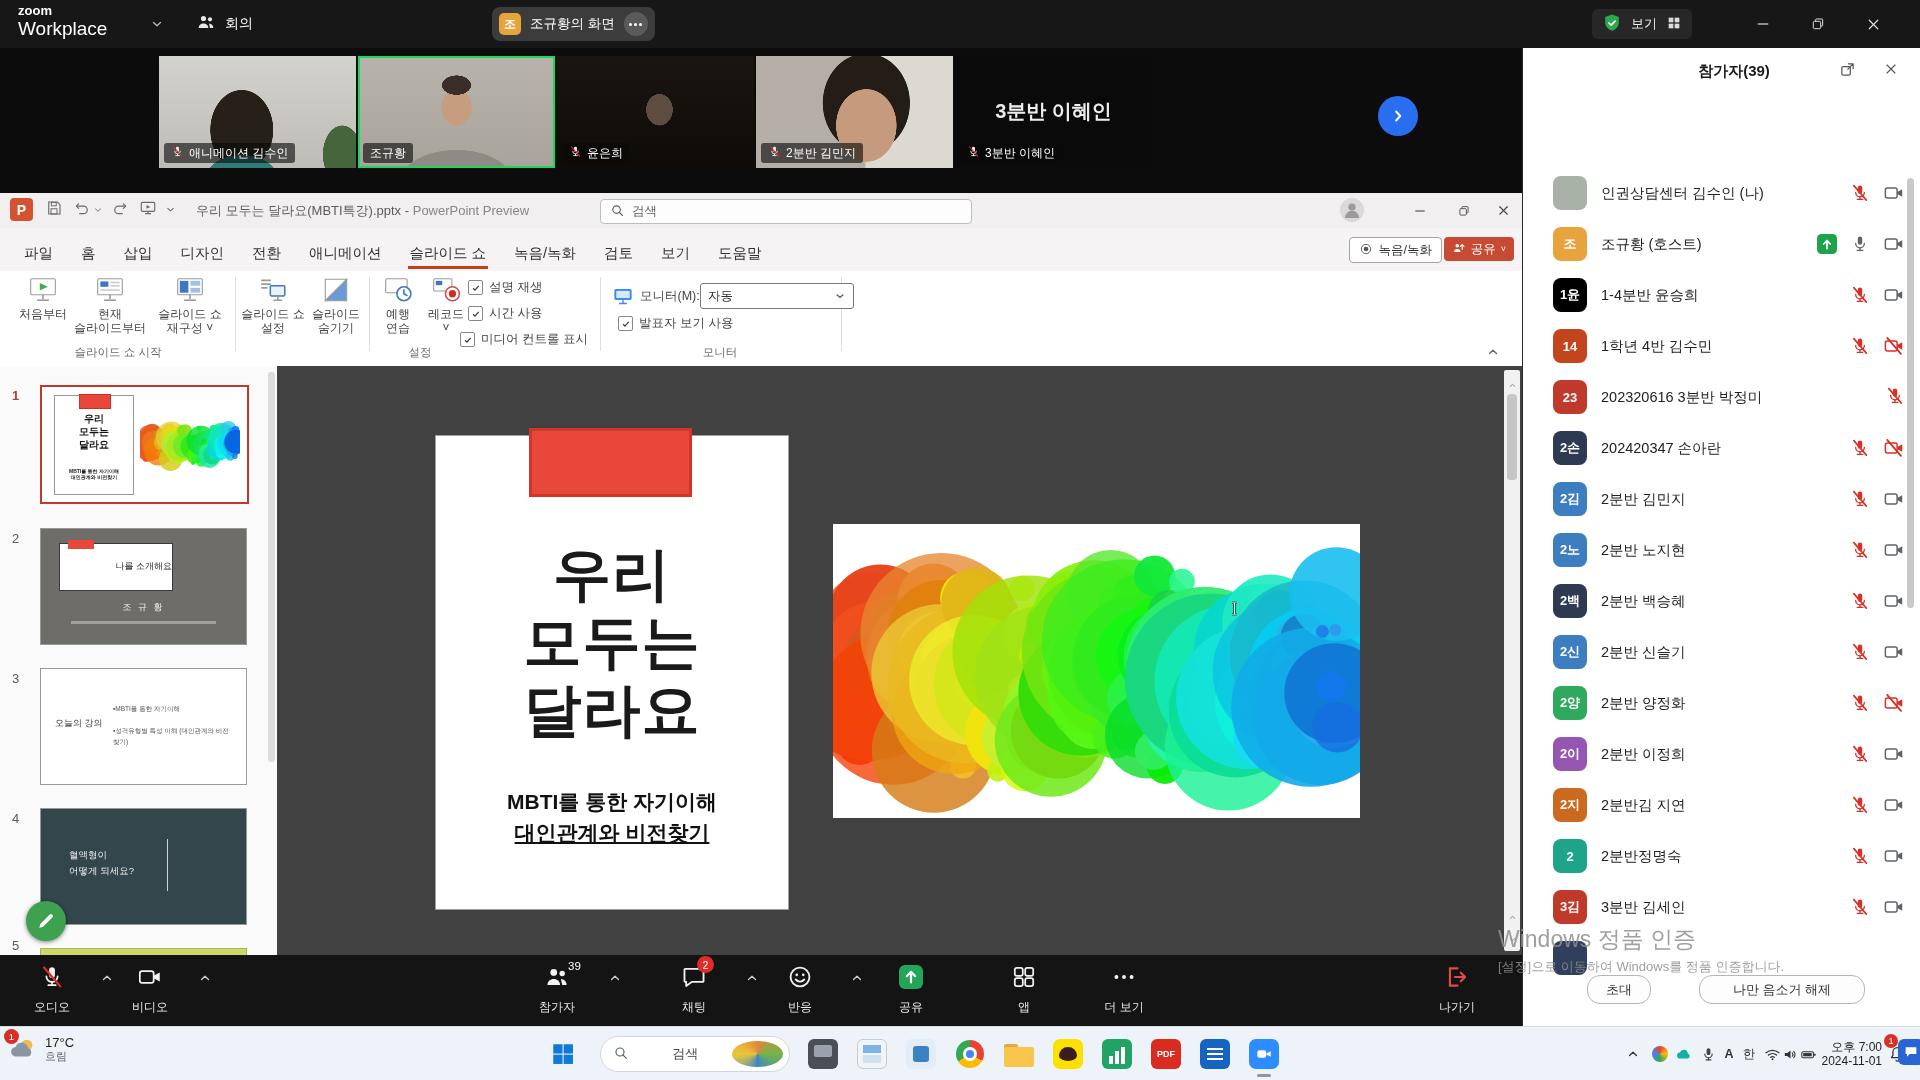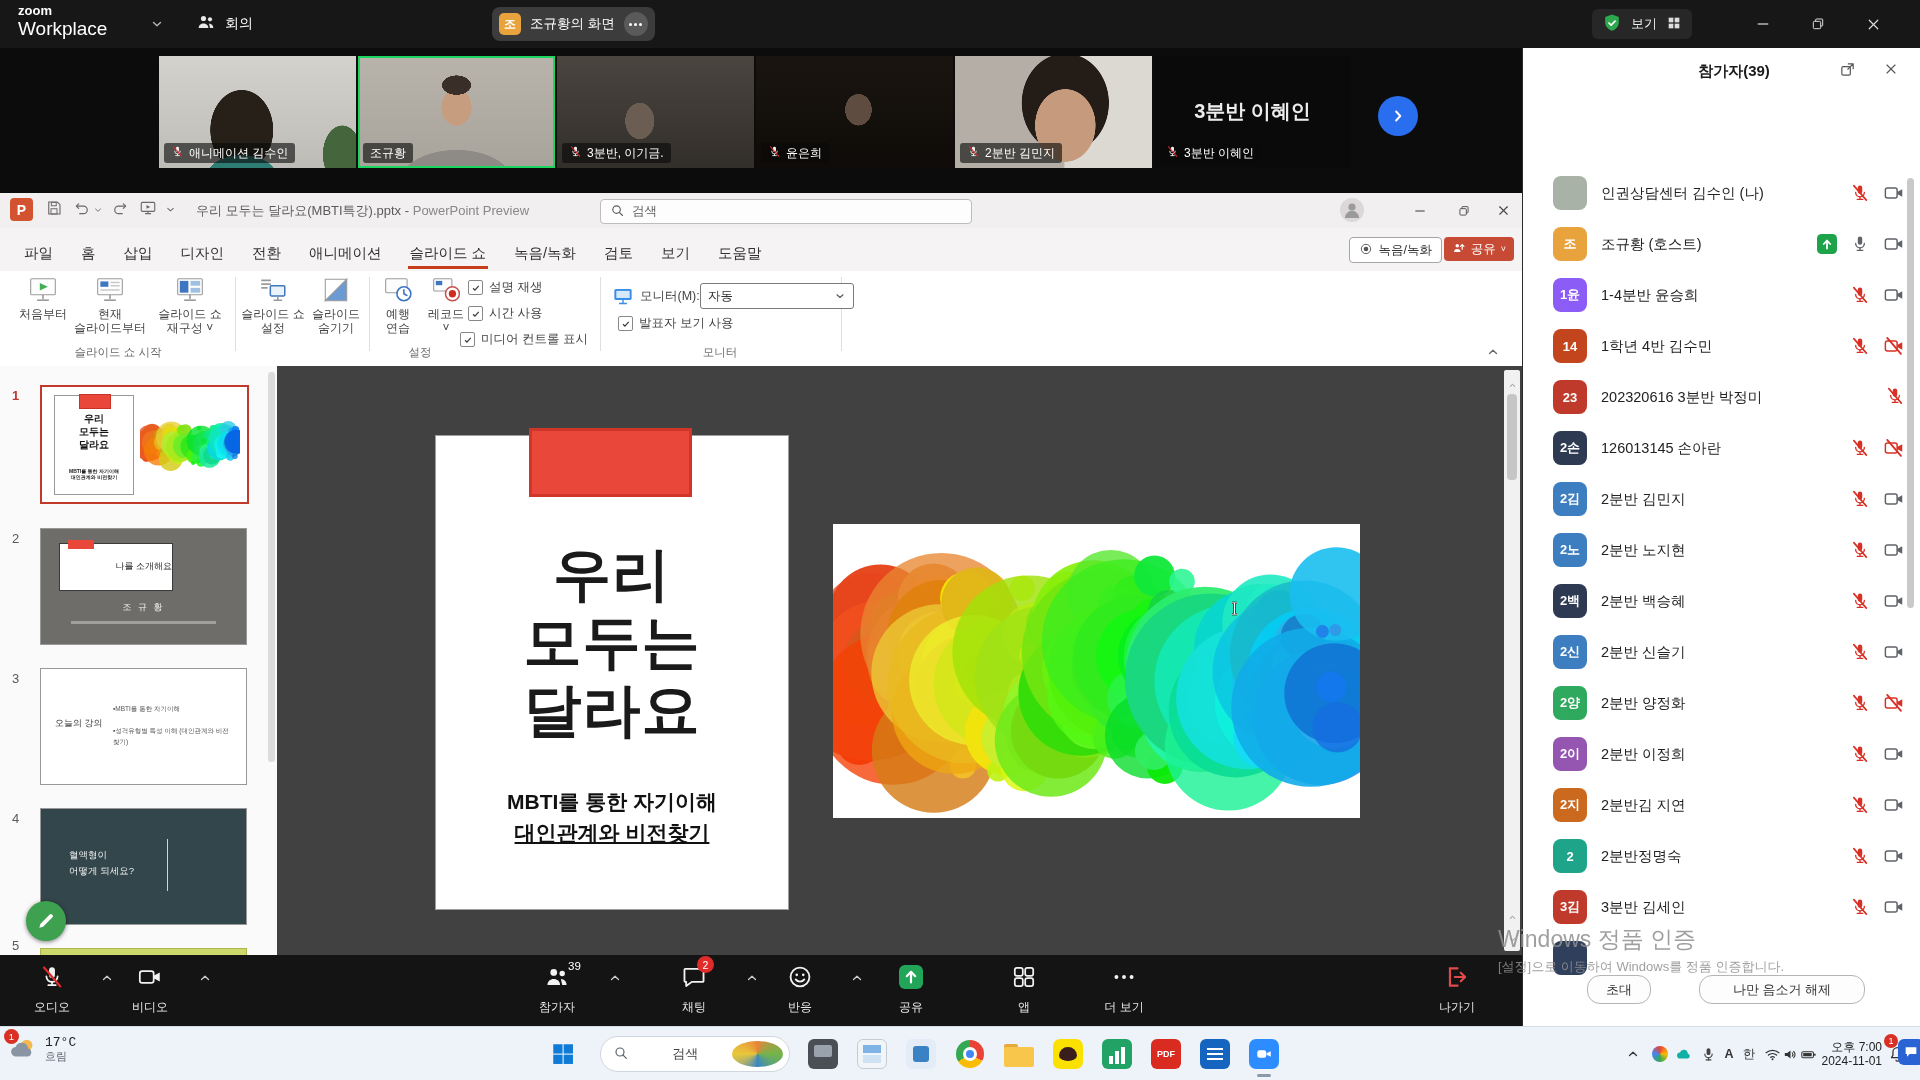--- a/index.html
+++ b/index.html
@@ -85,21 +85,21 @@
   .pavatar{position:absolute;left:30px;top:8px;width:34px;height:34px;border-radius:8px;color:#fff;font-size:13px;font-weight:bold;display:flex;align-items:center;justify-content:center;}
   .pname{position:absolute;left:78px;top:16px;font-size:14.5px;color:#222;white-space:nowrap;}
   .picons{position:absolute;right:16px;top:14px;display:flex;align-items:center;gap:13px;}
   .pscroll{position:absolute;left:384px;top:130px;width:7px;height:430px;background:#c9c9c9;border-radius:4px;}
   .pbtn{position:absolute;top:927px;height:27px;border:1px solid #b5b5b5;border-radius:13px;background:#fdfdfd;font-size:13px;color:#333;display:flex;align-items:center;justify-content:center;}
   .watermark{position:absolute;color:#8f8f8f;opacity:.85;z-index:40;white-space:nowrap;}
   
   #taskbar{position:absolute;left:0;top:1026px;width:1920px;height:54px;background:#edf3f9;border-top:1px solid #d5dce4;}
   .tb-weather{position:absolute;left:8px;top:7px;display:flex;align-items:center;gap:7px;}
   .tb-wtxt{line-height:1.2;}
-  .tb-wtxt .t{font-size:13px;color:#222;font-family:Liberation Mono, monospace;}
+  .tb-wtxt .t{font-size:13px;color:#222;}
   .tb-wtxt .d{font-size:11px;color:#5a6570;}
   .wbadge{position:absolute;left:-4px;top:-5px;width:15px;height:15px;border-radius:50%;background:#d93025;color:#fff;font-size:9.5px;display:flex;align-items:center;justify-content:center;}
   .tb-search{position:absolute;left:600px;top:9px;width:190px;height:36px;background:#fff;border:1px solid #d0d6dd;border-radius:18px;display:flex;align-items:center;gap:8px;padding:0 6px 0 12px;box-sizing:border-box;}
   .tb-search span{font-size:13px;color:#444;flex:1;}
   .bing-circle{width:26px;height:26px;border-radius:50%;background:conic-gradient(#e8833a,#74b44a,#3a86c8,#e8c73a,#e8833a);}
   .tb-ico{position:absolute;top:12px;width:30px;height:30px;border-radius:6px;display:flex;align-items:center;justify-content:center;}
   .run-bar{position:absolute;top:47px;width:14px;height:3px;border-radius:2px;background:#8b98a5;}
   .tray-txt{font-size:12.5px;color:#333;}
   .tb-time{position:absolute;left:1816px;top:13px;width:66px;text-align:right;font-size:12px;color:#222;line-height:14px;}
   .bell-badge{position:absolute;left:1884px;top:1034px;width:14px;height:14px;border-radius:50%;background:#d93025;color:#fff;font-size:9px;display:flex;align-items:center;justify-content:center;z-index:5;}
@@ -178,32 +178,20 @@
                 <line x1="12" y1="16.6" x2="12" y2="19.6" stroke="#f0f0f0" stroke-width="1.6" stroke-linecap="round"></line>
                 <line x1="8.6" y1="19.6" x2="15.4" y2="19.6" stroke="#f0f0f0" stroke-width="1.6" stroke-linecap="round"></line>
                 <line x1="4.6" y1="3.2" x2="19.6" y2="20.6" stroke="#e02b2b" stroke-width="2" stroke-linecap="round"></line>
               </svg></span>
             <span>애니메이션 김수인</span>
           </div>
         </div>
         <div class="tile t2 active">
           <div class="tile-label">
             <span>조규황</span>
-          </div>
-        </div>
-        <div class="tile t3">
-          <div class="tile-label">
-            <span><svg viewBox="0 0 24 24" width="13" height="13" xmlns="http://www.w3.org/2000/svg">
-                <rect x="9.3" y="3" width="5.4" height="9.8" rx="2.7" fill="#f0f0f0"></rect>
-                <path d="M6.8 11.4a5.2 5.2 0 0 0 10.4 0" fill="none" stroke="#f0f0f0" stroke-width="1.6" stroke-linecap="round"></path>
-                <line x1="12" y1="16.6" x2="12" y2="19.6" stroke="#f0f0f0" stroke-width="1.6" stroke-linecap="round"></line>
-                <line x1="8.6" y1="19.6" x2="15.4" y2="19.6" stroke="#f0f0f0" stroke-width="1.6" stroke-linecap="round"></line>
-                <line x1="4.6" y1="3.2" x2="19.6" y2="20.6" stroke="#e02b2b" stroke-width="2" stroke-linecap="round"></line>
-              </svg></span>
-            <span>3분반, 이기금.</span>
           </div>
         </div>
         <div class="tile t4">
           <div class="tile-label">
             <span><svg viewBox="0 0 24 24" width="13" height="13" xmlns="http://www.w3.org/2000/svg">
                 <rect x="9.3" y="3" width="5.4" height="9.8" rx="2.7" fill="#f0f0f0"></rect>
                 <path d="M6.8 11.4a5.2 5.2 0 0 0 10.4 0" fill="none" stroke="#f0f0f0" stroke-width="1.6" stroke-linecap="round"></path>
                 <line x1="12" y1="16.6" x2="12" y2="19.6" stroke="#f0f0f0" stroke-width="1.6" stroke-linecap="round"></line>
                 <line x1="8.6" y1="19.6" x2="15.4" y2="19.6" stroke="#f0f0f0" stroke-width="1.6" stroke-linecap="round"></line>
                 <line x1="4.6" y1="3.2" x2="19.6" y2="20.6" stroke="#e02b2b" stroke-width="2" stroke-linecap="round"></line>
@@ -1093,21 +1081,21 @@
                 <line x1="12" y1="16.6" x2="12" y2="19.6" stroke="#5f6368" stroke-width="1.6" stroke-linecap="round"></line>
                 <line x1="8.6" y1="19.6" x2="15.4" y2="19.6" stroke="#5f6368" stroke-width="1.6" stroke-linecap="round"></line>
               </svg></span>
             <span><svg viewBox="0 0 24 24" width="22" height="22" xmlns="http://www.w3.org/2000/svg">
                 <rect x="2.6" y="6.6" width="12.8" height="10.8" rx="2.2" fill="none" stroke="#5f6368" stroke-width="1.6"></rect>
                 <path d="M15.4 10.8l5.6-3v8.4l-5.6-3z" fill="#5f6368"></path>
               </svg></span>
           </div>
         </div>
         <div class="prow">
-   <div class="pavatar" style="background:#8b5cf6">1윤</div>
+   <div class="pavatar" style="background:#000000">1윤</div>
    <div class="pname">1-4분반 윤승희</div>
    <div class="picons">
             <span><svg viewBox="0 0 24 24" width="20" height="20" xmlns="http://www.w3.org/2000/svg">
                 <rect x="9.3" y="3" width="5.4" height="9.8" rx="2.7" fill="#d93025"></rect>
                 <path d="M6.8 11.4a5.2 5.2 0 0 0 10.4 0" fill="none" stroke="#d93025" stroke-width="1.6" stroke-linecap="round"></path>
                 <line x1="12" y1="16.6" x2="12" y2="19.6" stroke="#d93025" stroke-width="1.6" stroke-linecap="round"></line>
                 <line x1="8.6" y1="19.6" x2="15.4" y2="19.6" stroke="#d93025" stroke-width="1.6" stroke-linecap="round"></line>
                 <line x1="4.6" y1="3.2" x2="19.6" y2="20.6" stroke="#d93025" stroke-width="2" stroke-linecap="round"></line>
               </svg></span>
             <span><svg viewBox="0 0 24 24" width="22" height="22" xmlns="http://www.w3.org/2000/svg">
@@ -1142,21 +1130,21 @@
                 <rect x="9.3" y="3" width="5.4" height="9.8" rx="2.7" fill="#d93025"></rect>
                 <path d="M6.8 11.4a5.2 5.2 0 0 0 10.4 0" fill="none" stroke="#d93025" stroke-width="1.6" stroke-linecap="round"></path>
                 <line x1="12" y1="16.6" x2="12" y2="19.6" stroke="#d93025" stroke-width="1.6" stroke-linecap="round"></line>
                 <line x1="8.6" y1="19.6" x2="15.4" y2="19.6" stroke="#d93025" stroke-width="1.6" stroke-linecap="round"></line>
                 <line x1="4.6" y1="3.2" x2="19.6" y2="20.6" stroke="#d93025" stroke-width="2" stroke-linecap="round"></line>
               </svg></span>
           </div>
         </div>
         <div class="prow">
    <div class="pavatar" style="background:#2d3a52">2손</div>
-   <div class="pname">126013145 손아란</div>
+   <div class="pname">202420347 손아란</div>
    <div class="picons">
             <span><svg viewBox="0 0 24 24" width="20" height="20" xmlns="http://www.w3.org/2000/svg">
                 <rect x="9.3" y="3" width="5.4" height="9.8" rx="2.7" fill="#d93025"></rect>
                 <path d="M6.8 11.4a5.2 5.2 0 0 0 10.4 0" fill="none" stroke="#d93025" stroke-width="1.6" stroke-linecap="round"></path>
                 <line x1="12" y1="16.6" x2="12" y2="19.6" stroke="#d93025" stroke-width="1.6" stroke-linecap="round"></line>
                 <line x1="8.6" y1="19.6" x2="15.4" y2="19.6" stroke="#d93025" stroke-width="1.6" stroke-linecap="round"></line>
                 <line x1="4.6" y1="3.2" x2="19.6" y2="20.6" stroke="#d93025" stroke-width="2" stroke-linecap="round"></line>
               </svg></span>
             <span><svg viewBox="0 0 24 24" width="22" height="22" xmlns="http://www.w3.org/2000/svg">
                 <rect x="2.6" y="6.6" width="12.8" height="10.8" rx="2.2" fill="none" stroke="#d93025" stroke-width="1.6"></rect>

